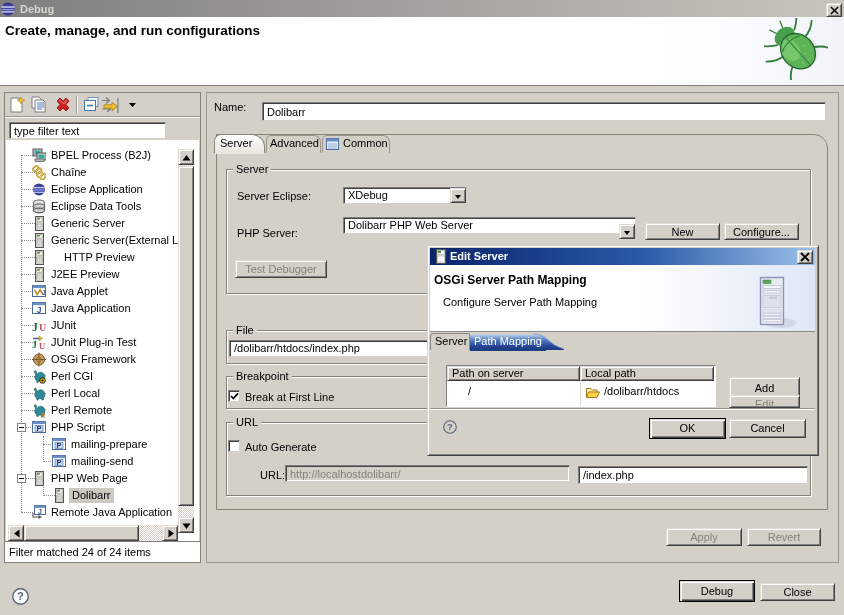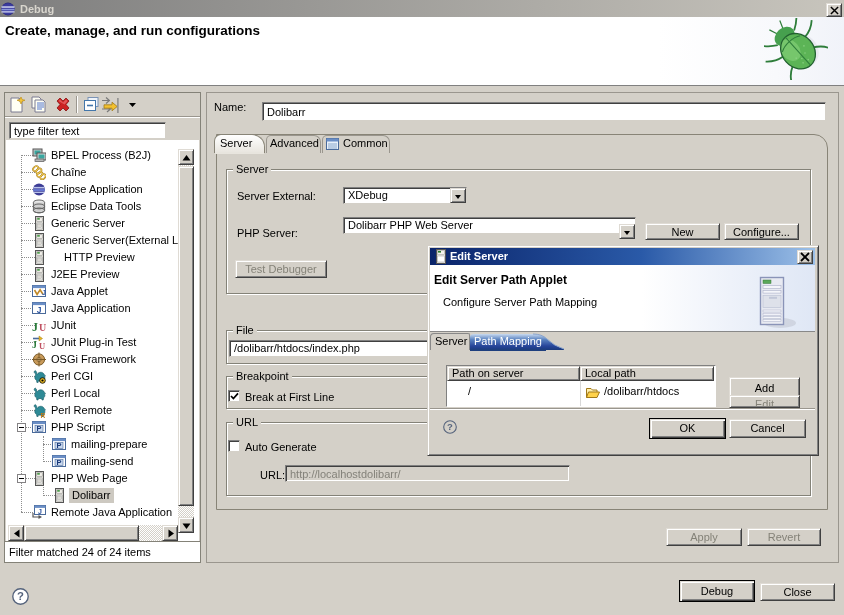--- a/index.html
+++ b/index.html
@@ -379,21 +379,21 @@
         <rect x="0.5" y="0.5" width="12" height="11" fill="#e8f0fa" stroke="#4a6a9a"></rect>
         <rect x="0.5" y="0.5" width="12" height="3" fill="#6a8ec6"></rect>
         <path d="M2 6 h9 M2 8 h9 M2 10 h9" stroke="#8aa8cc" stroke-width="1"></path>
       </svg>
       <div class="abs" style="left:343px;top:137px;">Common</div>
     </div>
 
   <div class="grp" style="left:226px;top:169px;width:585px;height:125px;">
       <span class="gl">Server</span>
     </div>
-  <div class="abs" style="left:237px;top:190px;">Server External:</div>
+  <div class="abs" style="left:237px;top:190px;">Server Eclipse:</div>
   <div class="abs" style="left:237px;top:227px;">PHP Server:</div>
   <div class="fld" style="left:343px;top:187px;width:124px;height:17px;">
       <span class="t" style="top:1px;">XDebug</span>
     </div>
   <div class="btn" style="left:450px;top:188px;width:16px;height:15px;">
       <i class="arr" style="left:4px;top:6px;border:3.5px solid transparent;border-top:4px solid #000;"></i>
     </div>
   <div class="fld" style="left:343px;top:217px;width:293px;height:17px;padding-left:48px;">
       <span class="t" style="top:1px;">Dolibarr PHP Web Server</span>
     </div>
@@ -428,20 +428,23 @@
   <div class="abs" style="left:245px;top:391px;">Break at First Line</div>
 
   <div class="grp" style="left:226px;top:422px;width:585px;height:74px;">
       <span class="gl">URL</span>
     </div>
   <div class="cb" style="left:228px;top:440px;"></div>
   <div class="abs" style="left:245px;top:441px;">Auto Generate</div>
   <div class="abs" style="left:260px;top:469px;">URL:</div>
   <div class="abs" style="left:285px;top:465px;width:285px;height:17px;background:#d4d0c8;border:1px solid;border-color:#808080 #d4d0c8 #d4d0c8 #808080;box-shadow:inset 1px 1px 0 #404040,inset -1px -1px 0 #fff;">
     <span class="abs" style="left:4px;top:2px;color:#84827a;white-space:nowrap;">http://localhostdolibarr/</span>
+    </div>
+  <div class="fld" style="left:578px;top:466px;width:230px;height:18px;">
+      <span class="t" style="top:2px;">/index.php</span>
     </div>
 
   <div class="btn dis" style="left:666px;top:528px;width:76px;height:18px;">
       <span class="lbl" style="top:2px;">Apply</span>
     </div>
   <div class="btn dis" style="left:747px;top:528px;width:74px;height:18px;">
       <span class="lbl" style="top:2px;">Revert</span>
     </div>
 
   <svg class="abs" style="left:12px;top:588px" width="17" height="17" viewBox="0 0 15 15">
@@ -466,21 +469,21 @@
     <rect x="1.5" y="7" width="7" height="6" fill="#fff" stroke="#999" stroke-width="0.5"></rect>
   </svg>
   <div class="abs" style="left:450px;top:250px;font-weight:bold;color:#fff;">Edit Server</div>
   <div class="btn" style="left:797px;top:250px;width:16px;height:14px;">
     <svg class="abs" style="left:2px;top:1px" width="10" height="10" viewBox="0 0 10 10">
       <path d="M1 1 L9 9 M9 1 L1 9" stroke="#000" stroke-width="1.8"></path>
     </svg>
   </div>
 
   <div class="abs" style="left:430px;top:265px;width:385px;height:66px;background:linear-gradient(90deg,#fff 55%,#eef2fa 78%,#dfe7f5);"></div>
-  <div class="abs" style="left:434px;top:273px;font-weight:bold;font-size:12px;">Edit Server Path Applet</div>
+  <div class="abs" style="left:434px;top:273px;font-weight:bold;font-size:12px;">OSGi Server Path Mapping</div>
   <div class="abs" style="left:443px;top:296px;">Configure Server Path Mapping</div>
 
   <svg class="abs" style="left:756px;top:274px" width="42" height="56" viewBox="0 0 42 56">
     <ellipse cx="24" cy="49" rx="16" ry="5" fill="#b8bcc8" opacity="0.45"></ellipse>
     <rect x="4.5" y="3.5" width="23" height="47" fill="#e8eaf2" stroke="#8a94b8" stroke-width="1.4"></rect>
     <rect x="7" y="6" width="8" height="3.5" fill="#5aa85a" stroke="#3a7a3a" stroke-width="0.5"></rect>
     <rect x="7" y="11.5" width="18" height="3" fill="#f4f5fa" stroke="#aab0c8" stroke-width="0.6"></rect>
     <rect x="7" y="16.5" width="18" height="2.6" fill="#f4f5fa" stroke="#aab0c8" stroke-width="0.6"></rect>
     <rect x="7" y="21.5" width="18" height="12" fill="#dee1ea" stroke="#b8bed2" stroke-width="0.6"></rect>
     <rect x="13" y="22.8" width="8" height="2" fill="#c0c6d8"></rect>

